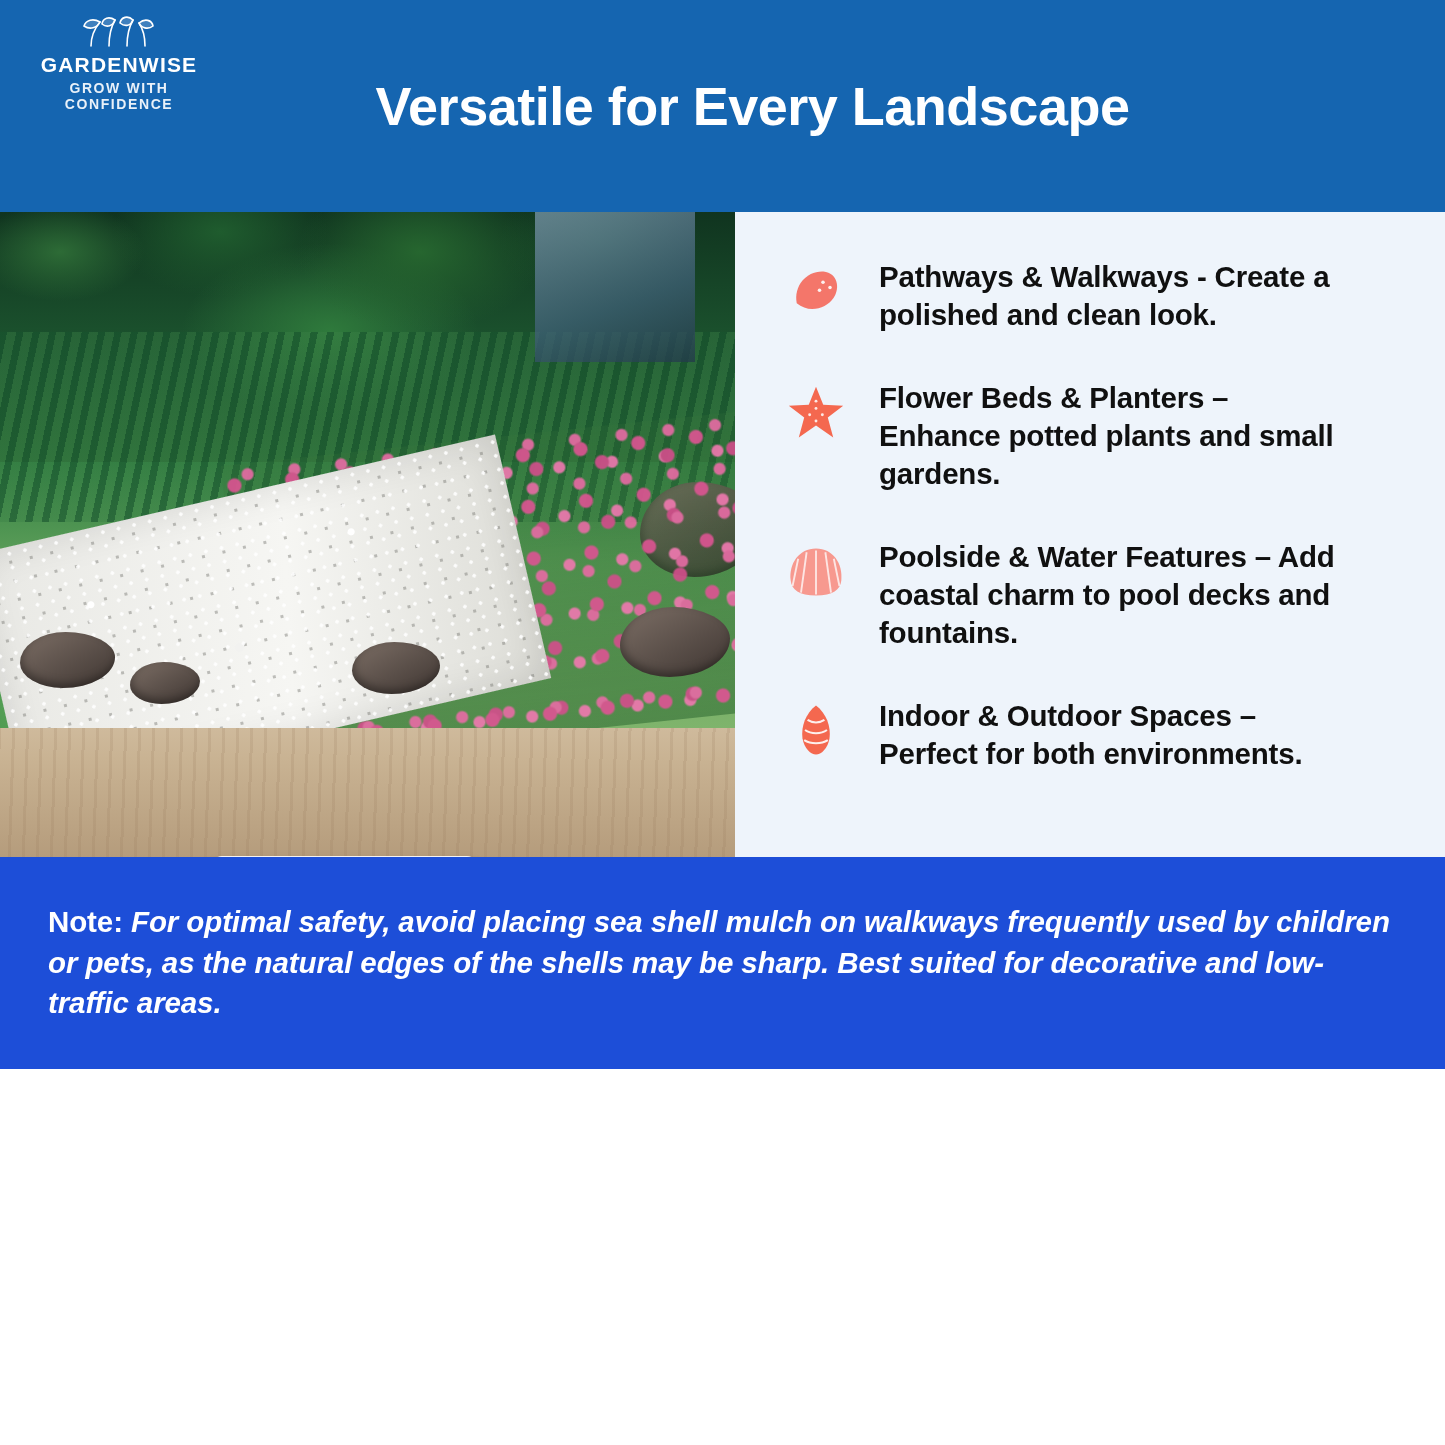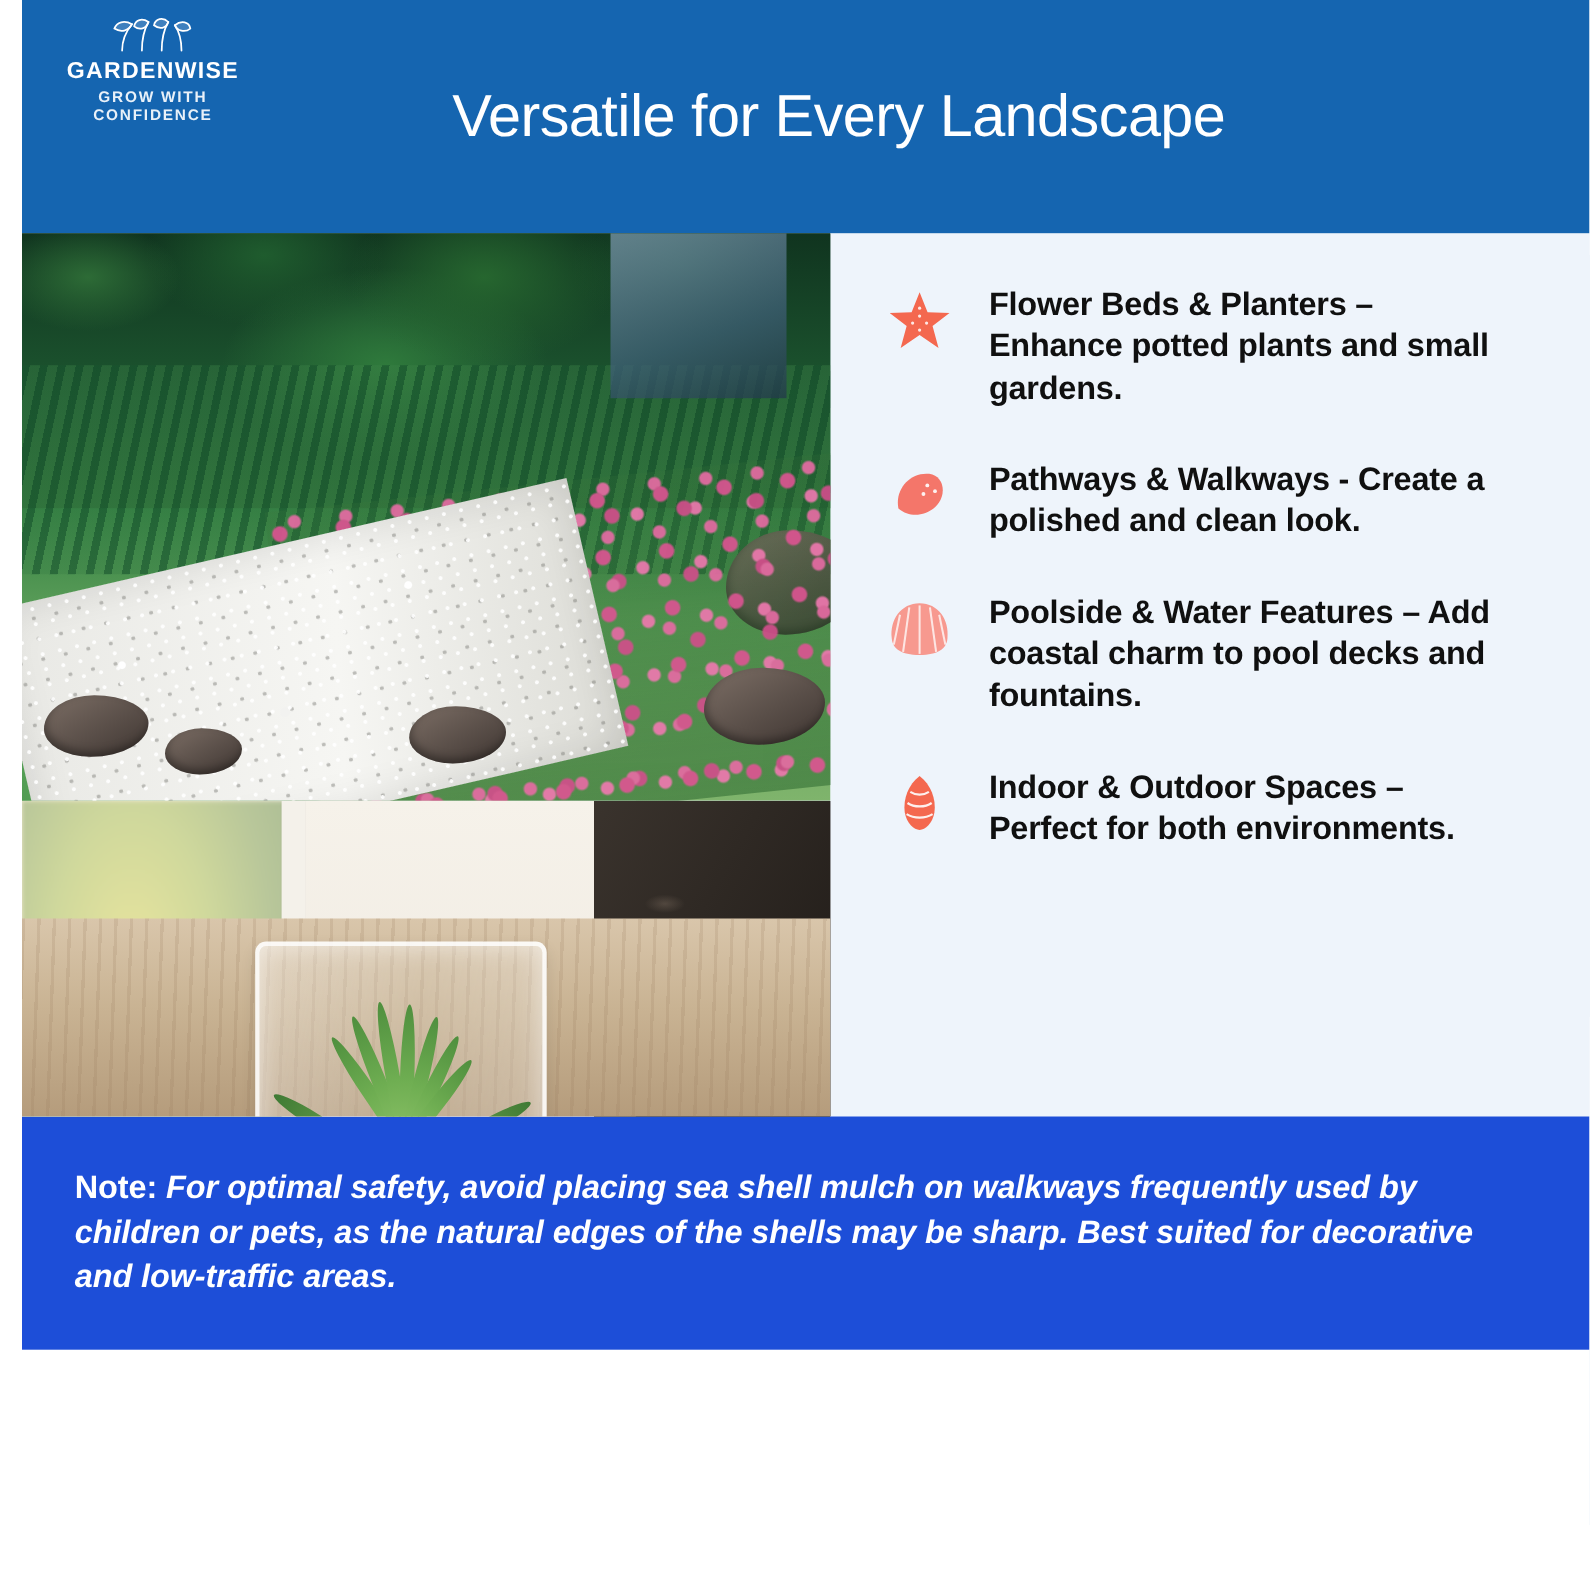--- a/index.html
+++ b/index.html
@@ -8,24 +8,23 @@
     width: 1445px;
     height: 1445px;
     font-family: "Liberation Sans", sans-serif;
     background: #ffffff;
     overflow: hidden;
   }
 
   .infographic {
     position: relative;
     width: 1445px;
-    height: 1227px;
+    height: 1069px;
     display: flex;
     flex-direction: column;
-    padding-left: 20px;
   }
 
   
   .header {
     position: relative;
     height: 212px;
     background: #1565b0;
     flex: 0 0 212px;
     display: flex;
     align-items: center;
@@ -59,21 +58,21 @@
   .brand-tagline {
     font-size: 14px;
     font-weight: 600;
     letter-spacing: 1.6px;
     margin-top: 5px;
     color: #e9f1f9;
   }
 
   .header-title {
     font-size: 54px;
-    font-weight: 400;
+    font-weight: 700;
     color: #ffffff;
     letter-spacing: -0.5px;
     text-align: center;
     padding-left: 60px;
   }
 
   
   .body-row {
     flex: 1 1 auto;
     display: flex;
@@ -385,46 +384,46 @@
           <div class="p-bowl"></div>
         </div>
       </div>
 
     </div>
 
     <div class="benefits">
 
       <div class="benefit">
         <div class="benefit-icon">
+          <svg viewBox="0 0 64 64" width="56" height="56">
+            <path d="M10 46 C6 26, 22 8, 42 10 C56 12, 60 28, 52 40 C44 52, 24 58, 10 46 Z" fill="#f4766a"></path>
+            <g fill="#ffffff" opacity="0.9">
+              <circle cx="40" cy="22" r="2"></circle>
+                <circle cx="48" cy="28" r="2"></circle>
+                <circle cx="36" cy="31" r="2"></circle>
+            </g>
+          </svg>
+        </div>
+        <div class="benefit-text">Pathways &amp; Walkways - Create a polished and clean look.</div>
+      </div>
+
+      <div class="benefit">
+        <div class="benefit-icon">
           <svg viewBox="0 0 64 64" width="58" height="58">
             <path d="M32 4 L40 24 L62 25 L45 38 L51 60 L32 47 L13 60 L19 38 L2 25 L24 24 Z" fill="#f4684f"></path>
             <g fill="#ffffff" opacity="0.85">
               <circle cx="32" cy="20" r="1.6"></circle>
                 <circle cx="32" cy="28" r="1.6"></circle>
               <circle cx="25" cy="35" r="1.6"></circle>
                 <circle cx="39" cy="35" r="1.6"></circle>
               <circle cx="32" cy="42" r="1.6"></circle>
             </g>
           </svg>
         </div>
         <div class="benefit-text">Flower Beds &amp; Planters – Enhance potted plants and small gardens.</div>
-      </div>
-
-      <div class="benefit">
-        <div class="benefit-icon">
-          <svg viewBox="0 0 64 64" width="56" height="56">
-            <path d="M10 46 C6 26, 22 8, 42 10 C56 12, 60 28, 52 40 C44 52, 24 58, 10 46 Z" fill="#f4766a"></path>
-            <g fill="#ffffff" opacity="0.9">
-              <circle cx="40" cy="22" r="2"></circle>
-                <circle cx="48" cy="28" r="2"></circle>
-                <circle cx="36" cy="31" r="2"></circle>
-            </g>
-          </svg>
-        </div>
-        <div class="benefit-text">Pathways &amp; Walkways - Create a polished and clean look.</div>
       </div>
 
       <div class="benefit">
         <div class="benefit-icon">
           <svg viewBox="0 0 64 64" width="60" height="60">
             <path d="M32 8 C14 8, 3 24, 5 42 C6 52, 14 58, 32 58 C50 58, 58 52, 59 42 C61 24, 50 8, 32 8 Z" fill="#f7998f"></path>
             <g stroke="#ffffff" stroke-width="2" fill="none" opacity="0.75">
               <path d="M32 10 L32 57"></path>
               <path d="M22 12 L16 55"></path>
               <path d="M42 12 L48 55"></path>

